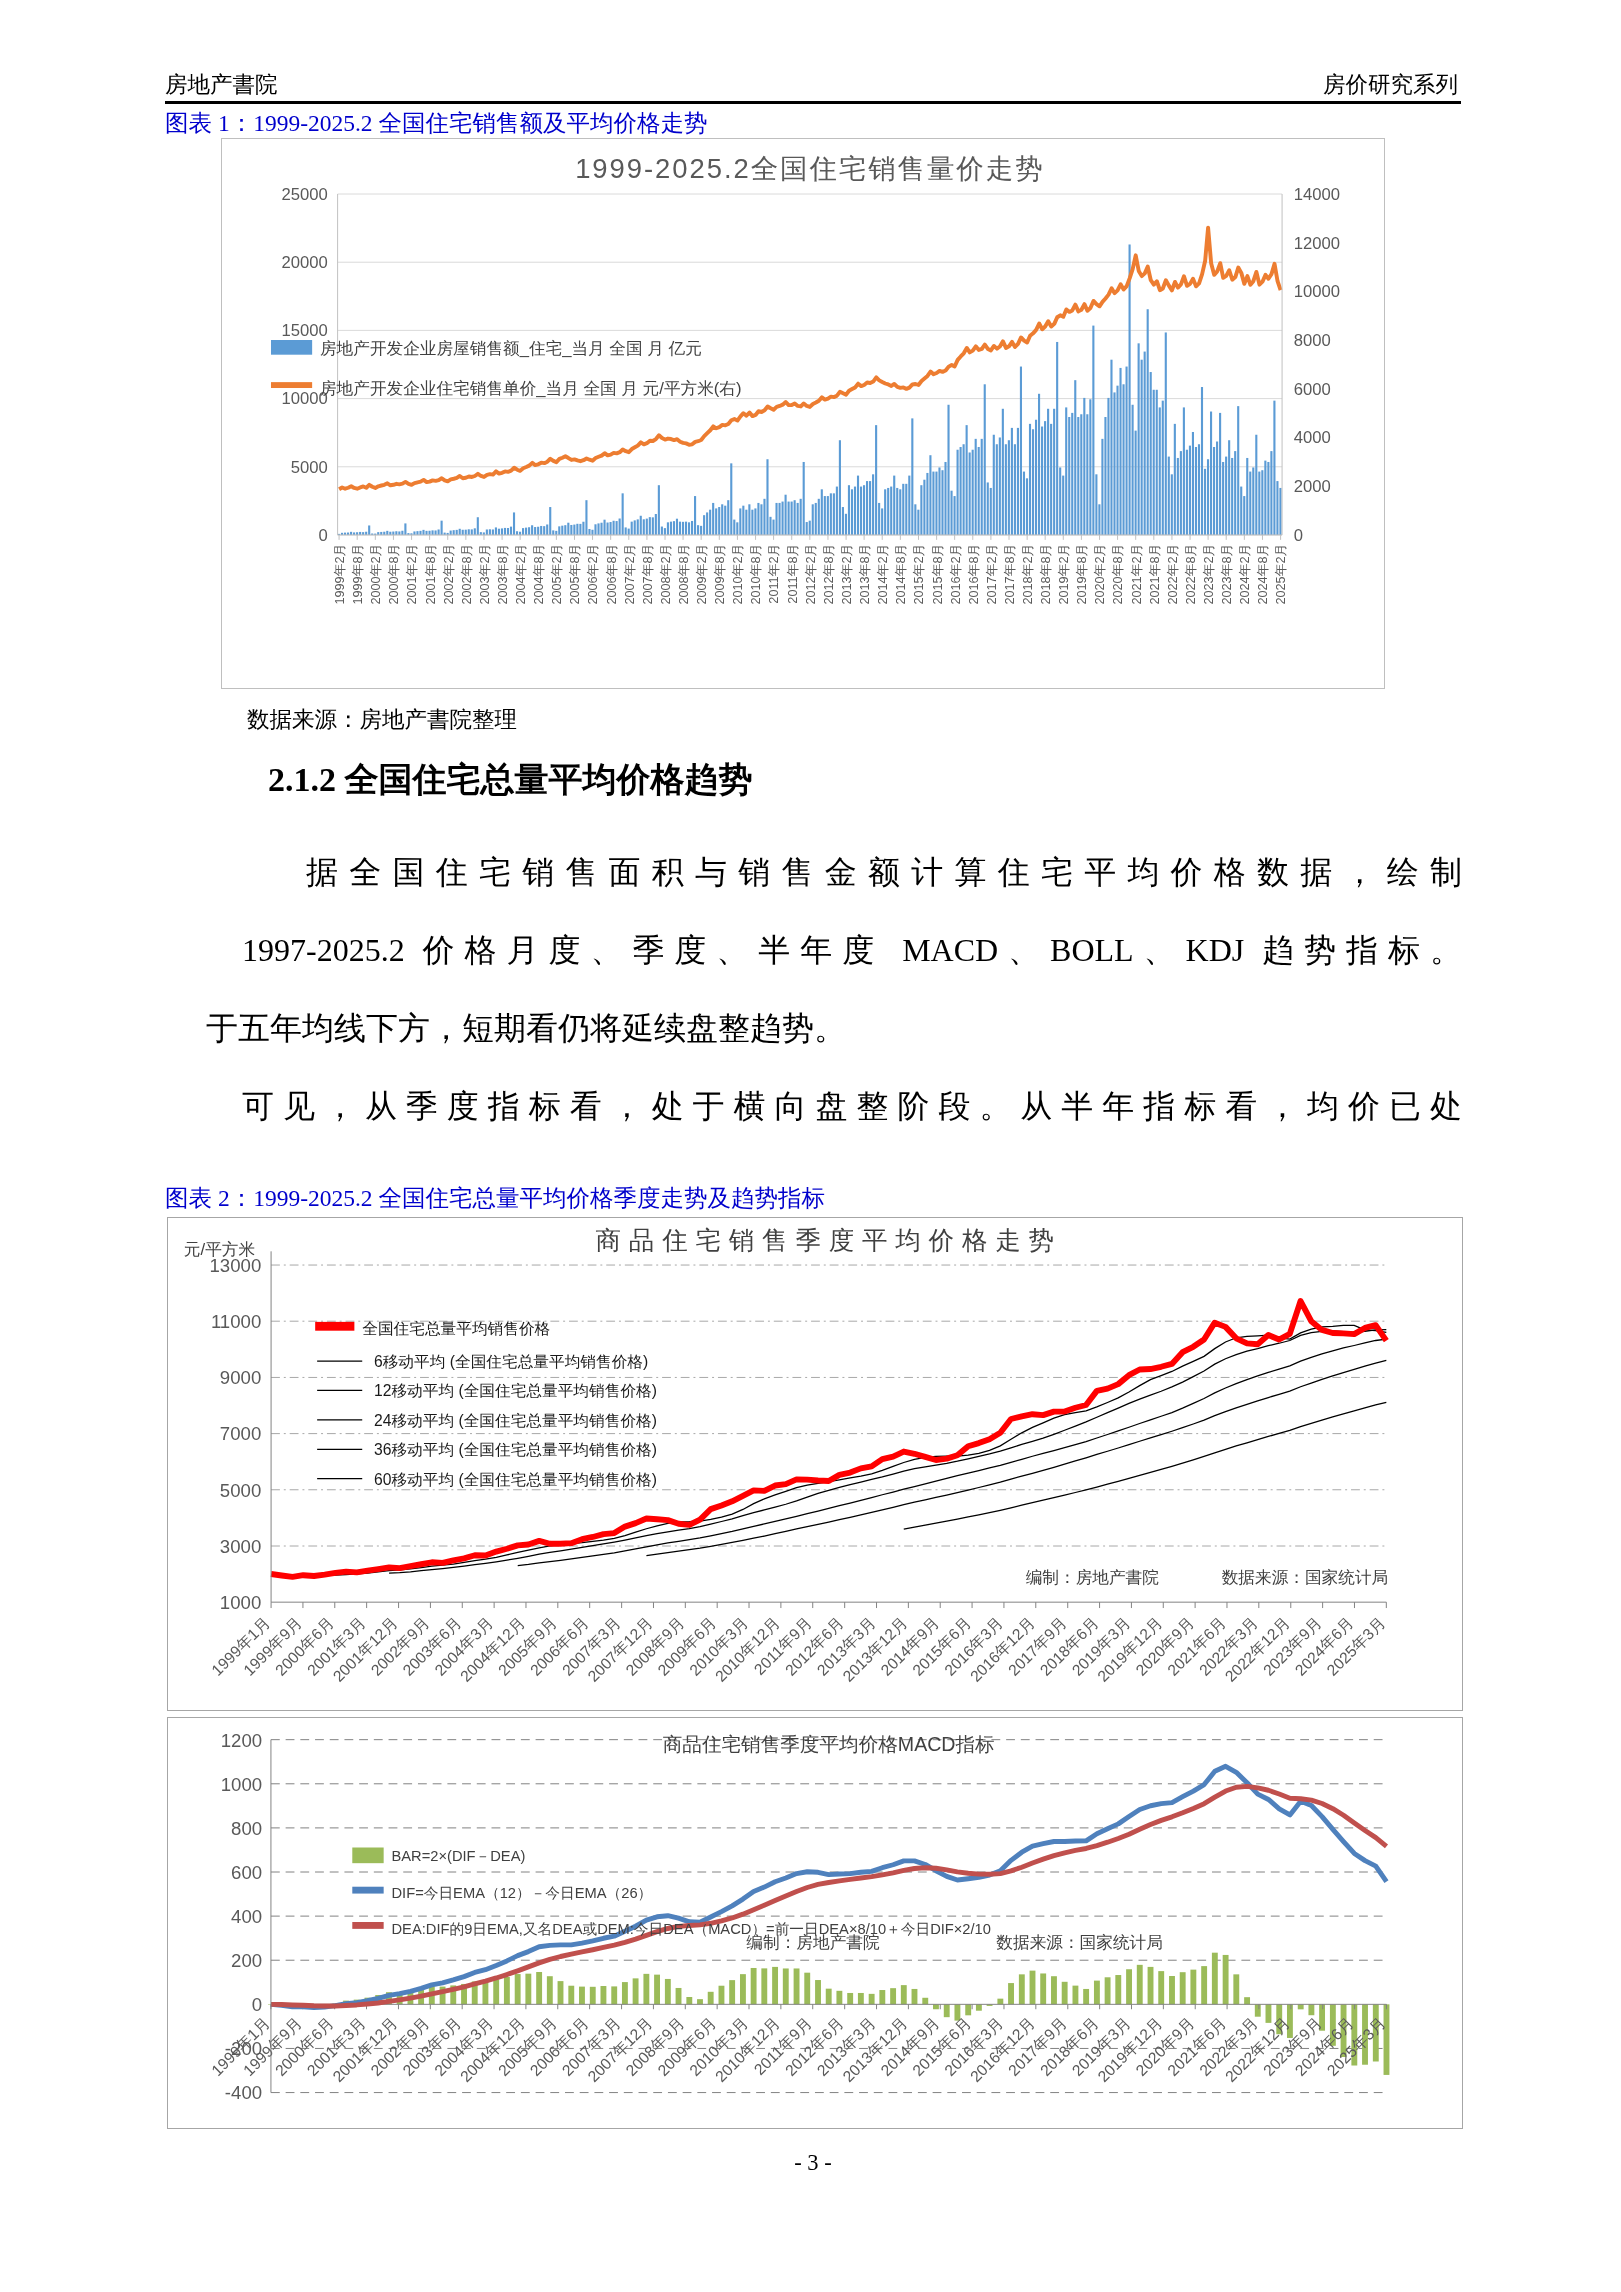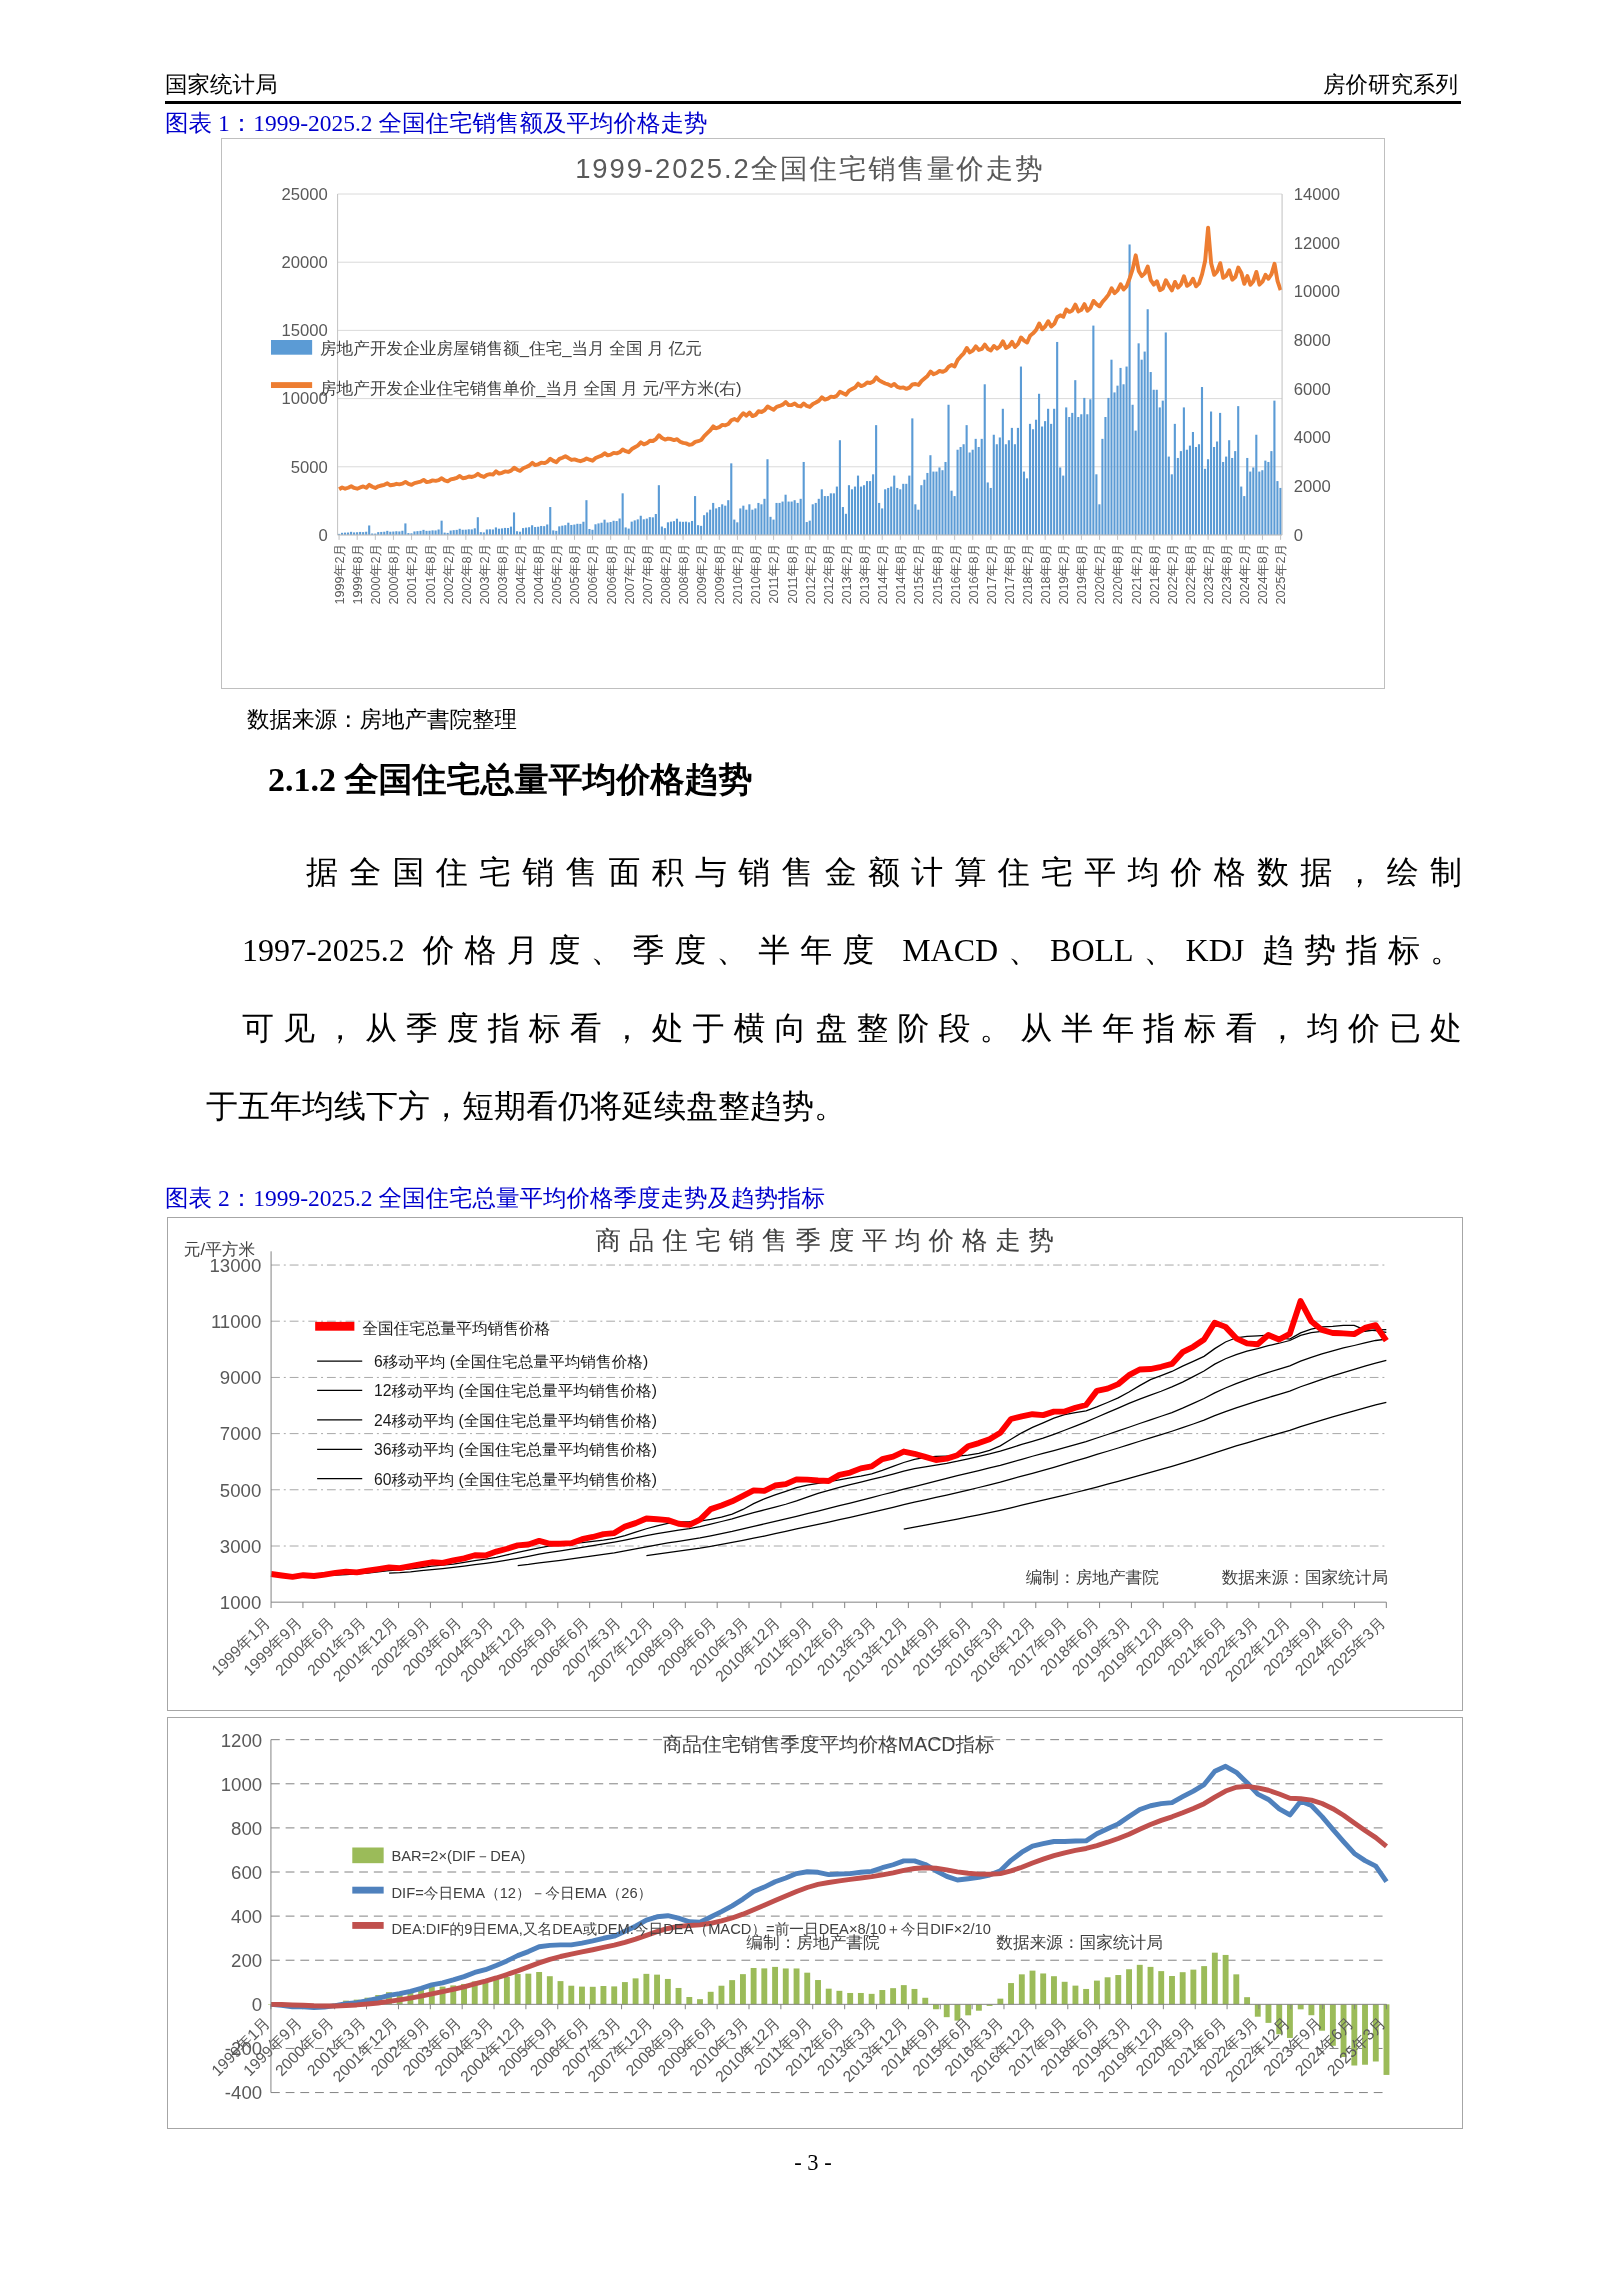--- a/index.html
+++ b/index.html
@@ -23,21 +23,21 @@
   .para-line{white-space:normal;}
   .para-line.fill{text-align:justify;text-align-last:justify;margin-left:36px;}
   .para-line.indent{text-indent:2em;}
   .footer{position:absolute;left:165px;top:2150px;width:1296px;text-align:center;font-size:22.5px;}
 </style>
 </head>
 <body>
 
 <div class="page">
 
-  <div class="hdr-left">国家统计局</div>
+  <div class="hdr-left">房地产書院</div>
   <div class="hdr-right">房价研究系列</div>
   <div class="hdr-rule"></div>
 
   <div class="caption" id="caption1">图表 1：1999-2025.2 全国住宅销售额及平均价格走势</div>
 
   <div class="chart-frame" id="chart1-frame">
       <svg width="1160" height="547" viewBox="0 0 1184 558">
     <g>
           <line x1="118" y1="404.0" x2="1082" y2="404.0" stroke="#D9D9D9" stroke-width="1"></line>
           <line x1="118" y1="334.4" x2="1082" y2="334.4" stroke="#D9D9D9" stroke-width="1"></line>
@@ -503,22 +503,22 @@
   </svg>
     </div>
 
   <div class="source-note">数据来源：房地产書院整理</div>
 
   <h2 class="section-heading">2.1.2 全国住宅总量平均价格趋势</h2>
 
   <div class="paragraph">
     <div class="para-line fill indent">据全国住宅销售面积与销售金额计算住宅平均价格数据，绘制</div>
     <div class="para-line fill">1997-2025.2 价格月度、季度、半年度 MACD、BOLL、KDJ 趋势指标。</div>
+    <div class="para-line">于五年均线下方，短期看仍将延续盘整趋势。</div>
     <div class="para-line fill">可见，从季度指标看，处于横向盘整阶段。从半年指标看，均价已处</div>
-    <div class="para-line">于五年均线下方，短期看仍将延续盘整趋势。</div>
   </div>
 
   <div class="caption" id="caption2">图表 2：1999-2025.2 全国住宅总量平均价格季度走势及趋势指标</div>
 
   <div class="chart-frame" id="chart2-frame">
       <svg width="1292" height="490" viewBox="0 0 1318 500">
     <g>
           <line x1="105" y1="334.7" x2="1243" y2="334.7" stroke="#a6a6a6" stroke-width="1" stroke-dasharray="9 4 2 4"></line>
           <line x1="105" y1="277.3" x2="1243" y2="277.3" stroke="#a6a6a6" stroke-width="1" stroke-dasharray="9 4 2 4"></line>
           <line x1="105" y1="220.0" x2="1243" y2="220.0" stroke="#a6a6a6" stroke-width="1" stroke-dasharray="9 4 2 4"></line>

